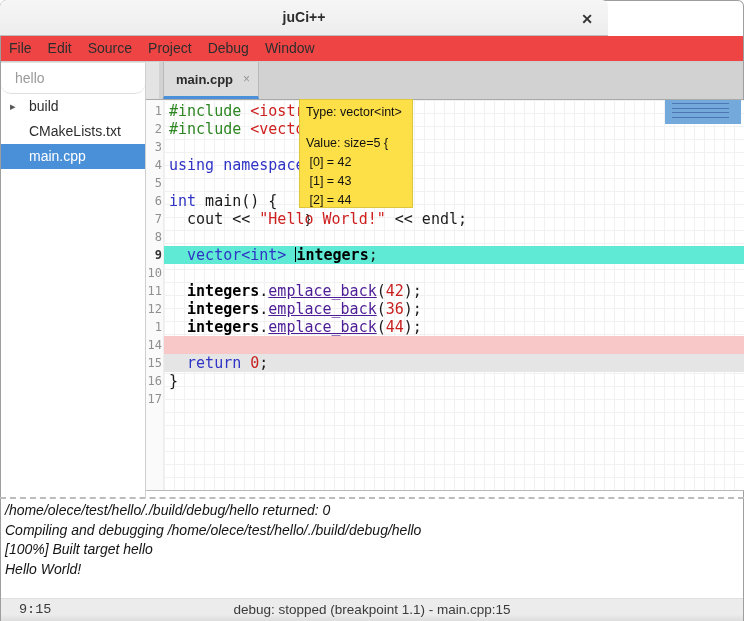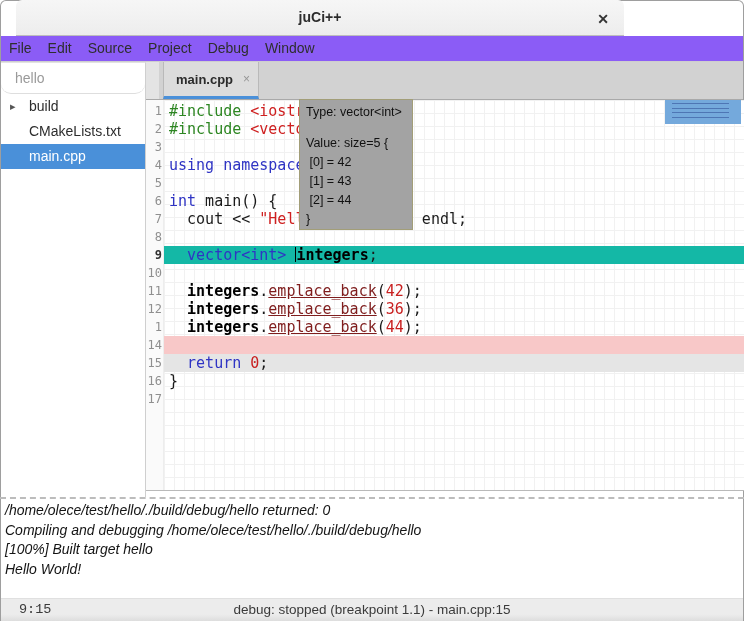--- a/index.html
+++ b/index.html
@@ -5,28 +5,28 @@
   html,body{margin:0;padding:0;background:#ffffff;}
   #window{
     position:relative;width:744px;height:621px;overflow:hidden;
     font-family:"Liberation Sans",sans-serif;
     background:#fff;border-radius:6px 6px 0 0;
     box-shadow:inset 0 0 0 1px #9e9e9e;
   }
   
   #titlebar{position:absolute;left:0;top:0;width:608px;height:36px;
     background:linear-gradient(#f6f6f6,#ededed);border-bottom:1px solid #bdbdbd;
-    border-radius:6px 6px 0 0;box-sizing:border-box;margin-left:16px;}
+    border-radius:6px 6px 0 0;box-sizing:border-box;}
   #window-title{position:absolute;left:0;right:0;top:9px;text-align:center;
     font-size:14px;font-weight:bold;color:#2c2c2c;}
   #close-btn{position:absolute;right:10px;top:8px;width:22px;height:22px;
     text-align:center;line-height:22px;font-size:14px;font-weight:bold;color:#333;cursor:default;}
   
   #menubar{position:absolute;left:1px;top:36px;width:742px;height:26px;
-    background:#8b5cf6;border-bottom:1px solid #cecece;box-sizing:border-box;white-space:nowrap;}
+    background:#ef4444;border-bottom:1px solid #cecece;box-sizing:border-box;white-space:nowrap;}
   .menu-item{display:inline-block;height:25px;line-height:25px;padding:0 8px;
     font-size:14px;color:#2e2e2e;}
   
   #sidebar{position:absolute;left:1px;top:62px;width:145px;height:435px;
     background:#fff;border-right:1px solid #cfcfcf;border-top:1px solid #e2e2e2;box-sizing:border-box;}
   #project-label{height:30px;line-height:30px;padding-left:14px;font-size:14px;
     color:#9a9a9a;border-bottom:1px solid #dedede;border-radius:10px;}
   .tree-row{position:relative;height:25px;line-height:25px;font-size:14px;color:#2d2d2d;}
   .tree-row .expander{position:absolute;left:9px;top:0;font-size:11px;color:#555;}
   .tree-row .tree-label{position:absolute;left:28px;top:0;white-space:nowrap;}
@@ -48,35 +48,35 @@
   #code-canvas{position:absolute;left:18px;right:0;top:0;bottom:0;background-color:#fff;
     background-image:linear-gradient(#f1f1f1 1px,transparent 1px),
                      linear-gradient(90deg,#f1f1f1 1px,transparent 1px);
     background-size:10px 13px;}
   #code-lines{position:absolute;left:0;right:0;top:2px;}
   .code-line{display:flex;height:18px;line-height:18px;}
   .ln{width:16px;flex:0 0 16px;text-align:right;padding-right:2px;
     font-family:"DejaVu Sans Mono",monospace;font-size:12px;color:#8f8f8f;}
   .lc{flex:1;padding-left:5px;white-space:pre;
     font-family:"DejaVu Sans Mono",monospace;font-size:15px;color:#1a1a1a;}
-  .hl-current .lc{background:#14b8a6;}
+  .hl-current .lc{background:#5eead4;}
   .hl-current .ln{color:#333;font-weight:bold;}
   .hl-break .lc{background:#f8c8c8;}
   .hl-debug .lc{background:#e5e5e5;}
   .tk-pp{color:#2d8622;}
   .tk-inc{color:#cf2020;}
   .tk-kw{color:#2f34c4;}
   .tk-str{color:#cf2020;}
   .tk-num{color:#c81f1f;}
   .tk-var{color:#000;font-weight:bold;}
-  .tk-mem{color:#7f1d1d;text-decoration:underline;}
+  .tk-mem{color:#4c1d95;text-decoration:underline;}
   .cursor{display:inline-block;width:0;height:15px;border-left:1px solid #000;vertical-align:-2px;}
   
-  #debug-tooltip{position:absolute;left:299px;top:99px;width:114px;height:131px;
-    background:#a3a3a3;border:1px solid rgba(160,150,40,.35);box-sizing:border-box;
+  #debug-tooltip{position:absolute;left:299px;top:99px;width:114px;height:109px;
+    background:#fde047;border:1px solid rgba(160,150,40,.35);box-sizing:border-box;
     padding:4px 6px;font-size:12.5px;color:#111;z-index:10;}
   #tooltip-title{line-height:17px;white-space:nowrap;}
   .tooltip-line{line-height:19px;white-space:pre;}
   #tooltip-gap{height:13px;}
   
   #overview-thumb{position:absolute;left:665px;top:100px;width:76px;height:24px;
     background:#74a9dc;z-index:5;}
   #overview-thumb .thumb-lines{position:absolute;left:7px;top:3px;right:12px;bottom:3px;
     background:repeating-linear-gradient(180deg,rgba(20,40,120,.40) 0 1px,transparent 1px 4.5px);}
   

